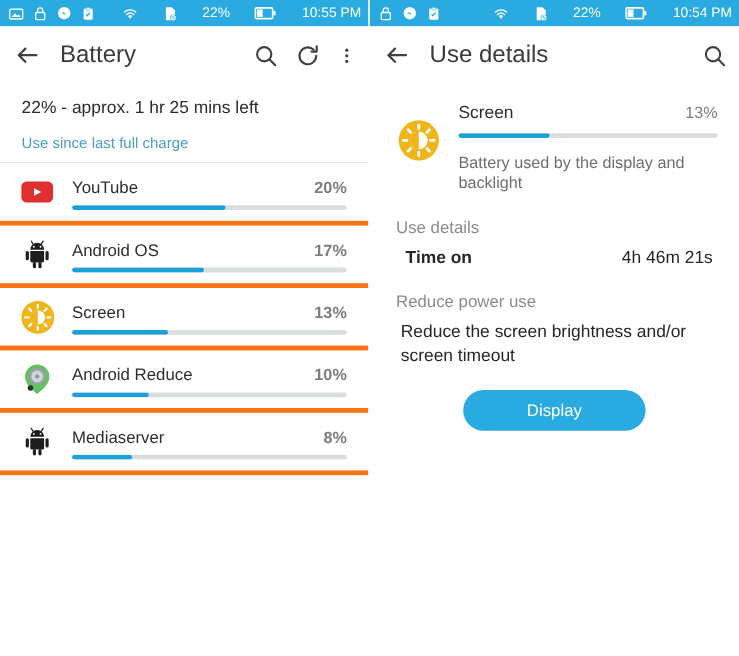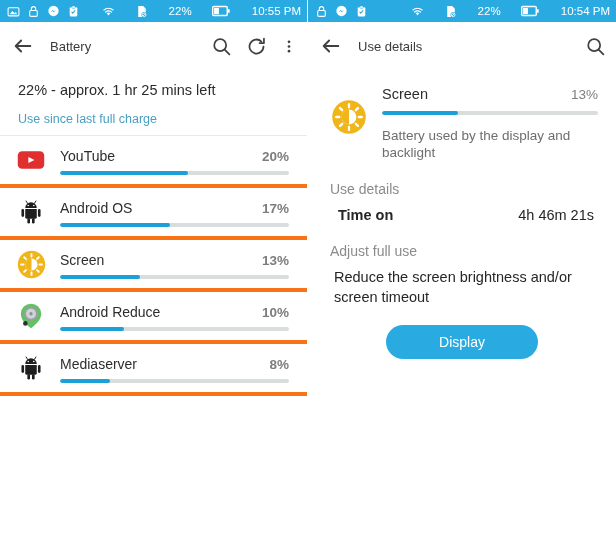--- a/index.html
+++ b/index.html
@@ -24,21 +24,21 @@
   .sb-ic { width: 13px; height: 13px; display: block; }
   .sb-text { font-size: 11.5px; color: #fff; letter-spacing: .1px; white-space: nowrap; }
   .sb-time { font-size: 11.5px; color: #fff; white-space: nowrap; padding-left: 2px; }
 
   
   .appbar {
     height: 48px; display: flex; align-items: center;
     padding: 0 10px 0 12px; background: #fff;
   }
   .appbar-title {
-    font-size: 13px; color: #3b3b3b; font-weight: 400;
+    font-size: 20px; color: #3b3b3b; font-weight: 400;
     margin-left: 16px; white-space: nowrap;
   }
   .appbar-actions { margin-left: auto; display: flex; align-items: center; gap: 14px; }
   .ab-ic { width: 21px; height: 21px; display: block; }
   .ab-ic.back { width: 22px; height: 22px; }
 
   
   .summary {
     font-size: 14.5px; color: #2b2b2b;
     padding: 12px 0 6px 18px; white-space: nowrap;
@@ -392,21 +392,21 @@
         <div class="detail-desc">Battery used by the display and backlight</div>
       </div>
     </div>
 
     <div class="section-title">Use details</div>
     <div class="kv-row">
       <span class="kv-key">Time on</span>
       <span class="kv-val">4h 46m 21s</span>
     </div>
 
-    <div class="section-title">Adjust full use</div>
+    <div class="section-title">Reduce power use</div>
     <div class="advice">Reduce the screen brightness and/or screen timeout</div>
 
     <div class="btn-wrap">
       <button class="btn-display">Display</button>
     </div>
 
   </div>
 </div>
 
 </body></html>

